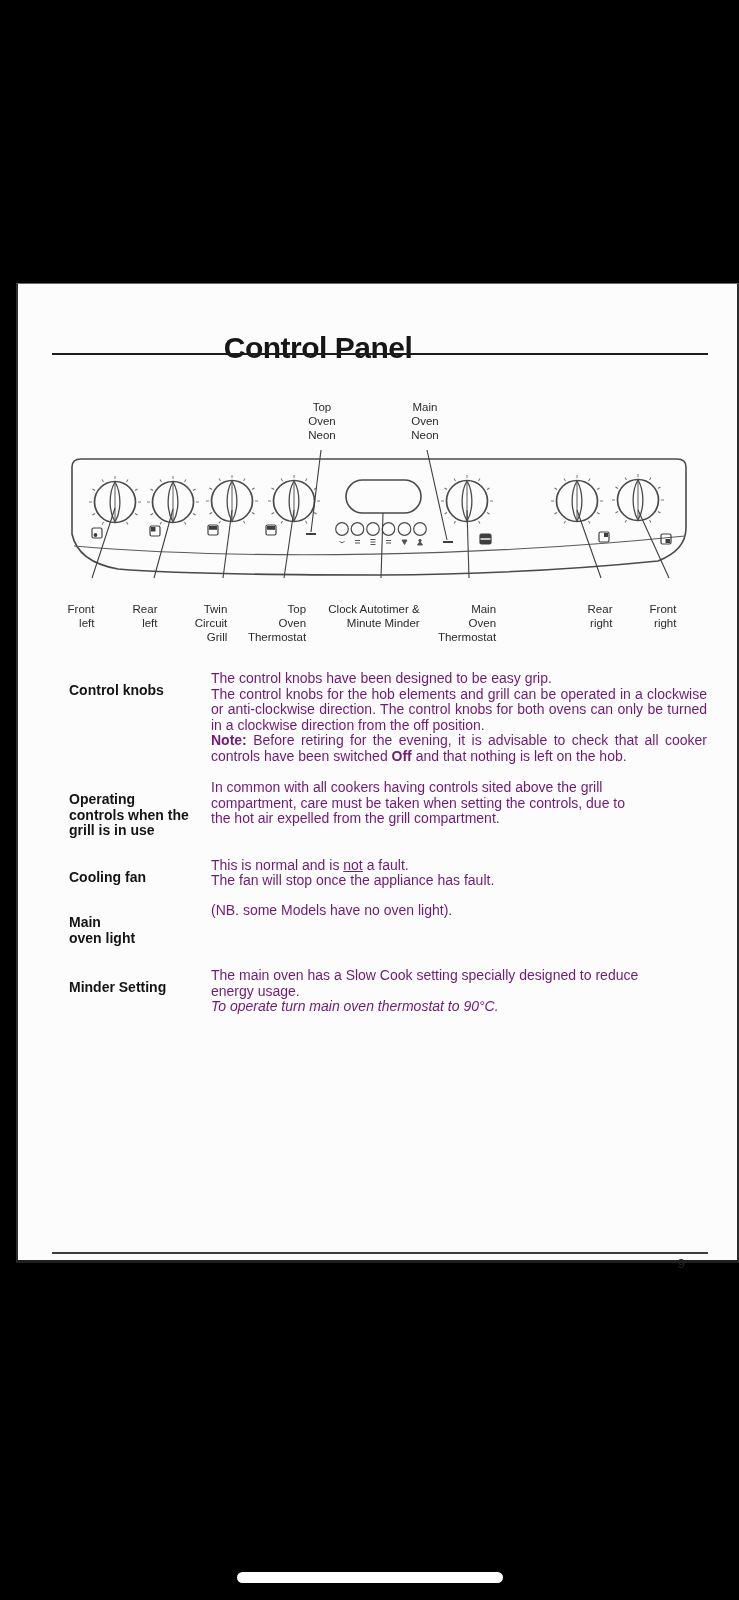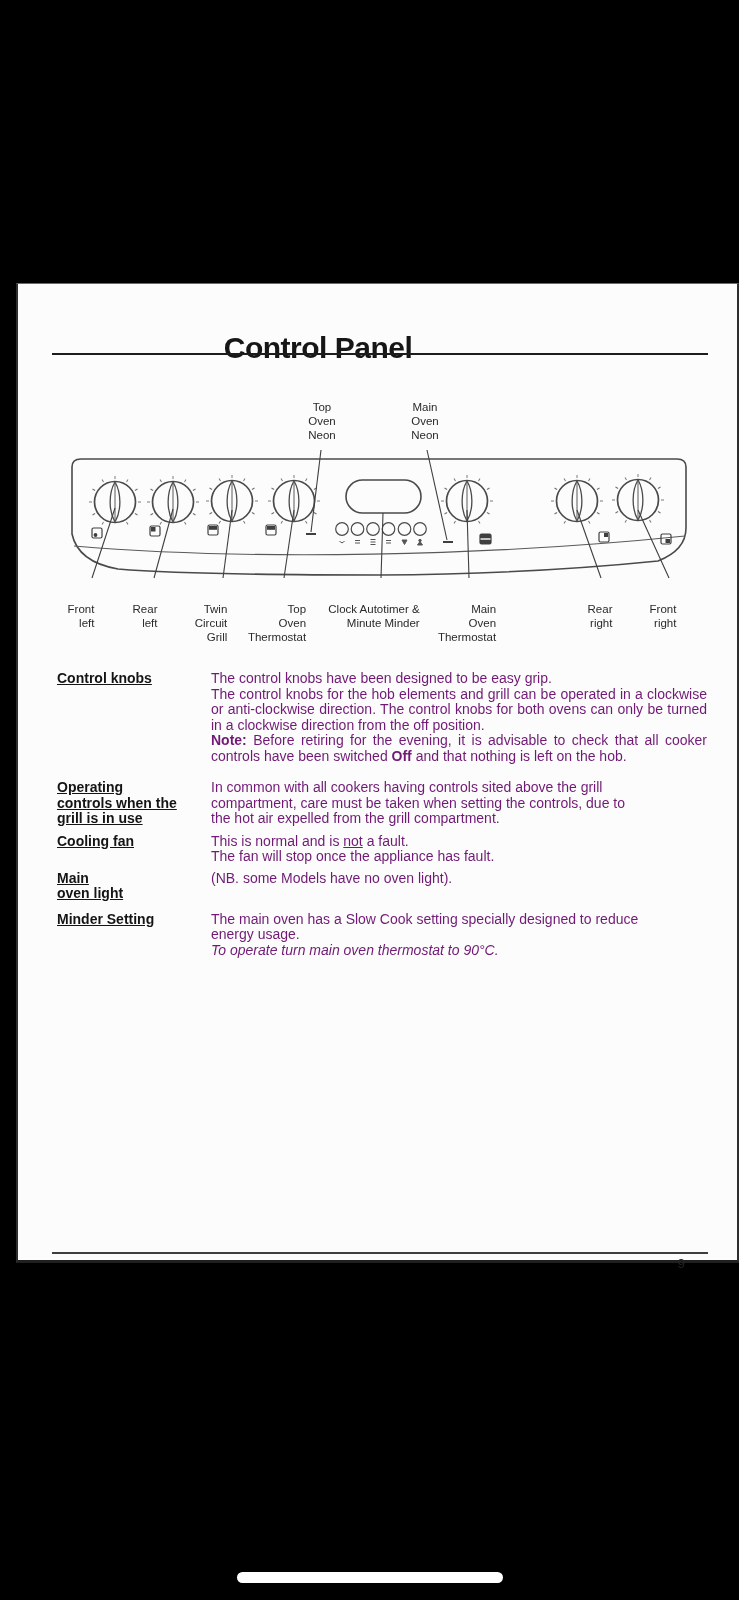--- a/index.html
+++ b/index.html
@@ -25,22 +25,22 @@
     font-size:11.5px;line-height:1.2;text-align:center;white-space:pre-line;color:#2a2a2a;
   }
   .comp-label{
     position:absolute;top:299px;transform:translateX(-50%);
     font-size:11.5px;line-height:1.2;text-align:right;white-space:pre-line;color:#2a2a2a;margin-top:20px;
   }
   .sections{position:absolute;left:39px;top:387px;width:650px;}
   .section{display:grid;grid-template-columns:154px 1fr;}
   .m16{margin-bottom:16px}.m7{margin-bottom:7px}.m6{margin-bottom:6px}.m10{margin-bottom:10px}
   .heading{
-    margin:0;font-size:14px;font-weight:700;line-height:15.5px;
-    white-space:pre-line;color:#141414;text-decoration:underline;
+    margin:12px;font-size:14px;font-weight:700;line-height:15.5px;
+    white-space:pre-line;color:#141414;
   }
   .body{font-size:14px;line-height:15.5px;color:#701a75;}
   .body p{margin:0;text-align:justify;}
   .body p.pre{white-space:pre-line;text-align:left;}
   .gap-top{margin-top:7px;font-style:italic;}
   .u{text-decoration:underline;}
   .footer-rule{position:absolute;left:34px;top:968px;width:656px;height:2px;background:#3e3e3e;}
   .page-number{position:absolute;right:52px;top:972px;font-size:13.5px;color:#222;}
   .home-indicator{
     position:absolute;left:237px;top:1572px;width:266px;height:11px;

